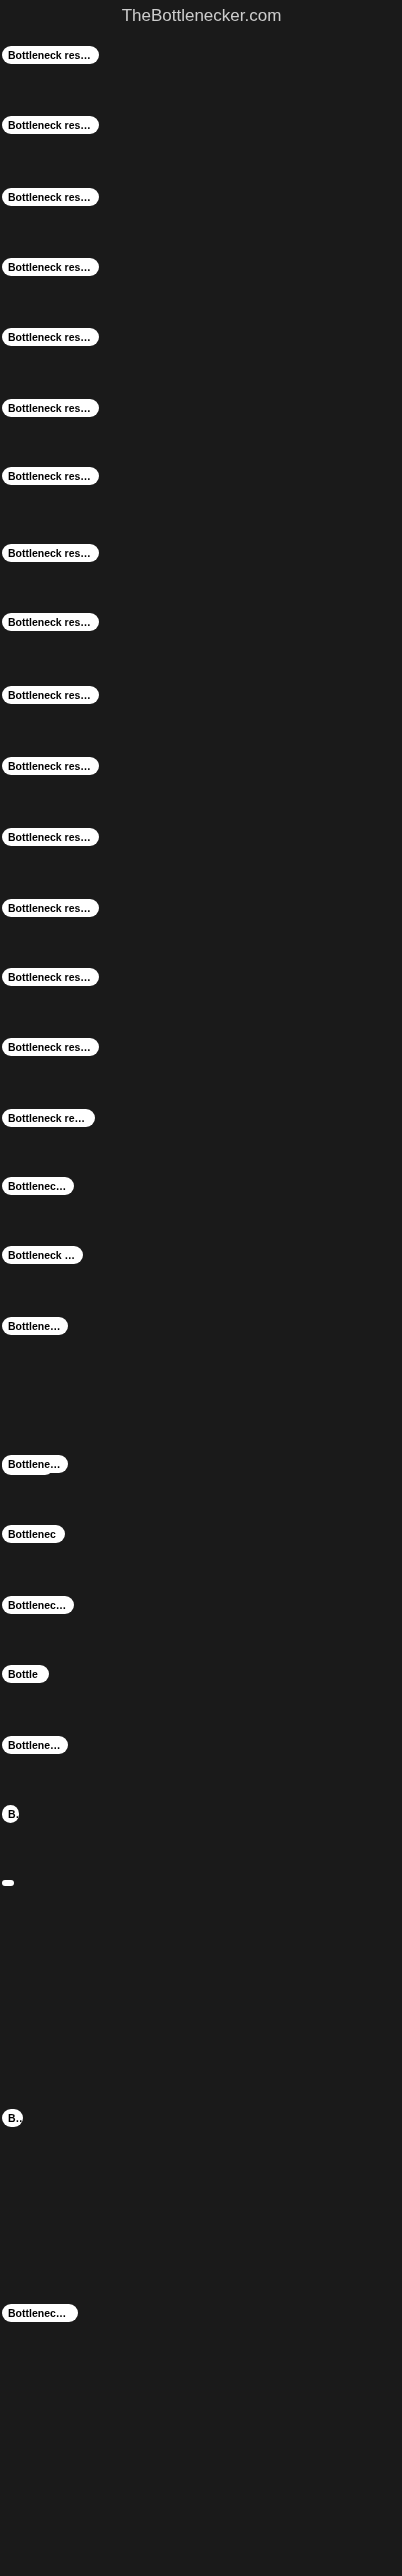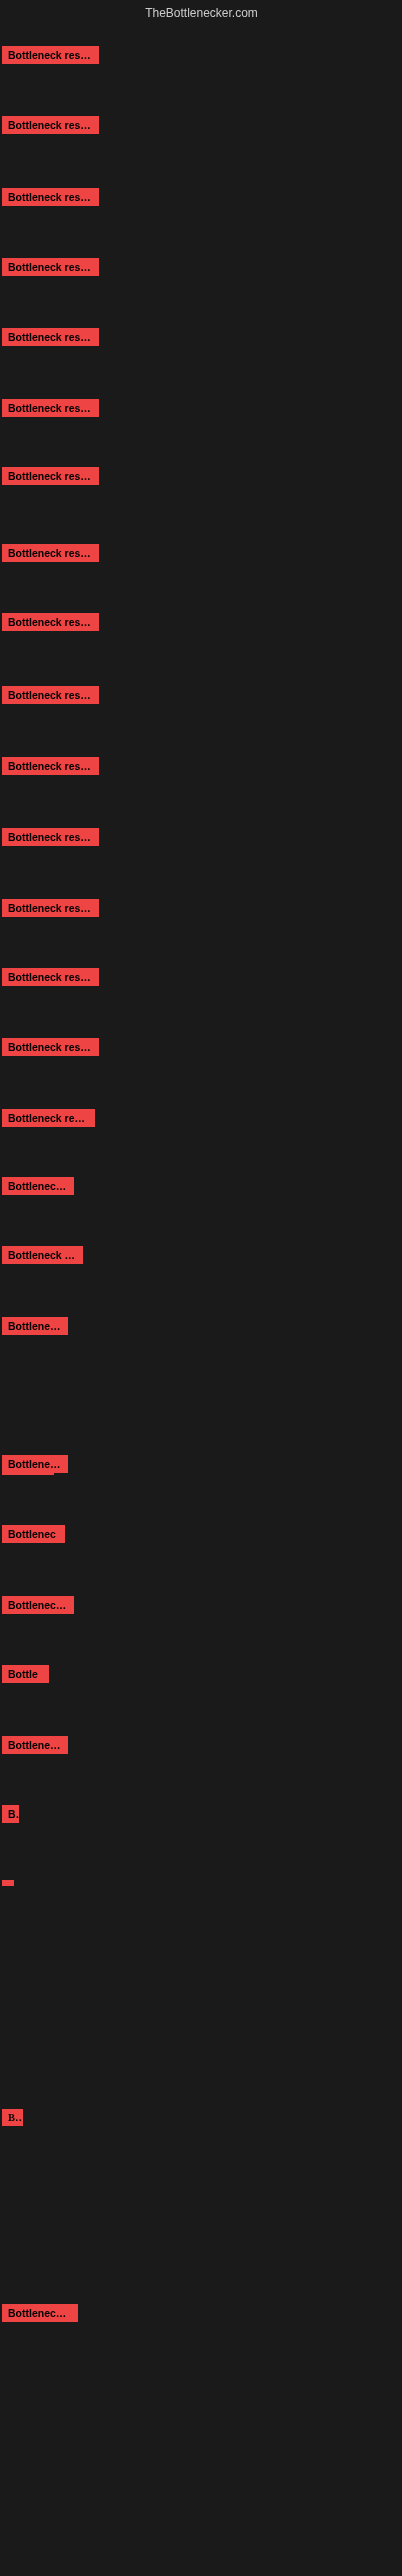--- a/index.html
+++ b/index.html
@@ -12,35 +12,36 @@
       width: 403px;
       min-height: 2576px;
       background-color: #1a1a1a;
       font-family: Arial, sans-serif;
       position: relative;
     }
 
     .site-title {
       text-align: center;
       color: #cccccc;
-      font-size: 12px;
+      font-size: 17px;
       padding: 6.4px 0 3.2px 0;
       font-weight: normal;
     }
 
     .bottleneck-badge {
-      background-color: #ef4444;
+      background-color: #ffffff;
       color: #000000;
       font-size: 10.5px;
       font-weight: bold;
       padding: 3.2px 6.4px;
       display: inline-block;
       white-space: nowrap;
       overflow: hidden;
       text-overflow: ellipsis;
+      border-radius: 9px;
     }
 
     .row {
       position: absolute;
       left: 0;
     }
   </style>
 </head>
 <body>
 
@@ -66,15 +67,15 @@
 <div class="row" style="top: 1246px; left: 1.6px;"><div class="bottleneck-badge" style="max-width: 81px; width: 81px;">Bottleneck resu</div></div>
 <div class="row" style="top: 1317px; left: 1.6px;"><div class="bottleneck-badge" style="max-width: 66px; width: 66px;">Bottleneck</div></div>
 <div class="row" style="top: 1457px; left: 1.6px;"><div class="bottleneck-badge" style="max-width: 52px; width: 52px;">Bottlen</div></div>
 <div class="row" style="top: 1455px; left: 1.6px;"><div class="bottleneck-badge" style="max-width: 66px; width: 66px;">Bottleneck</div></div>
 <div class="row" style="top: 1525px; left: 1.6px;"><div class="bottleneck-badge" style="max-width: 63px; width: 77px;">Bottlenec</div></div>
 <div class="row" style="top: 1596px; left: 1.6px;"><div class="bottleneck-badge" style="max-width: 72px; width: 72px;">Bottleneck r</div></div>
 <div class="row" style="top: 1665px; left: 1.6px;"><div class="bottleneck-badge" style="max-width: 47px; width: 49px;">Bottle</div></div>
 <div class="row" style="top: 1736px; left: 1.6px;"><div class="bottleneck-badge" style="max-width: 66px; width: 66px;">Bottleneck</div></div>
 <div class="row" style="top: 1805px; left: 1.6px;"><div class="bottleneck-badge" style="width: 17.7px;">B</div></div>
 <div class="row" style="top: 1874px; left: 1.6px;"><div class="bottleneck-badge" style="width: 11.3px;"></div></div>
-<div class="row" style="top: 2109px; left: 1.6px;"><div class="bottleneck-badge" style="max-width: 21px; width: 21px; font-family: Liberation Serif, serif;">Bo</div></div>
+<div class="row" style="top: 2109px; left: 1.6px;"><div class="bottleneck-badge" style="max-width: 21px; width: 21px;">Bo</div></div>
 <div class="row" style="top: 2304px; left: 1.6px; text-align: center;"><div class="bottleneck-badge" style="max-width: 76px; width: 76px;">Bottleneck re</div></div>
 
 
 </body></html>

